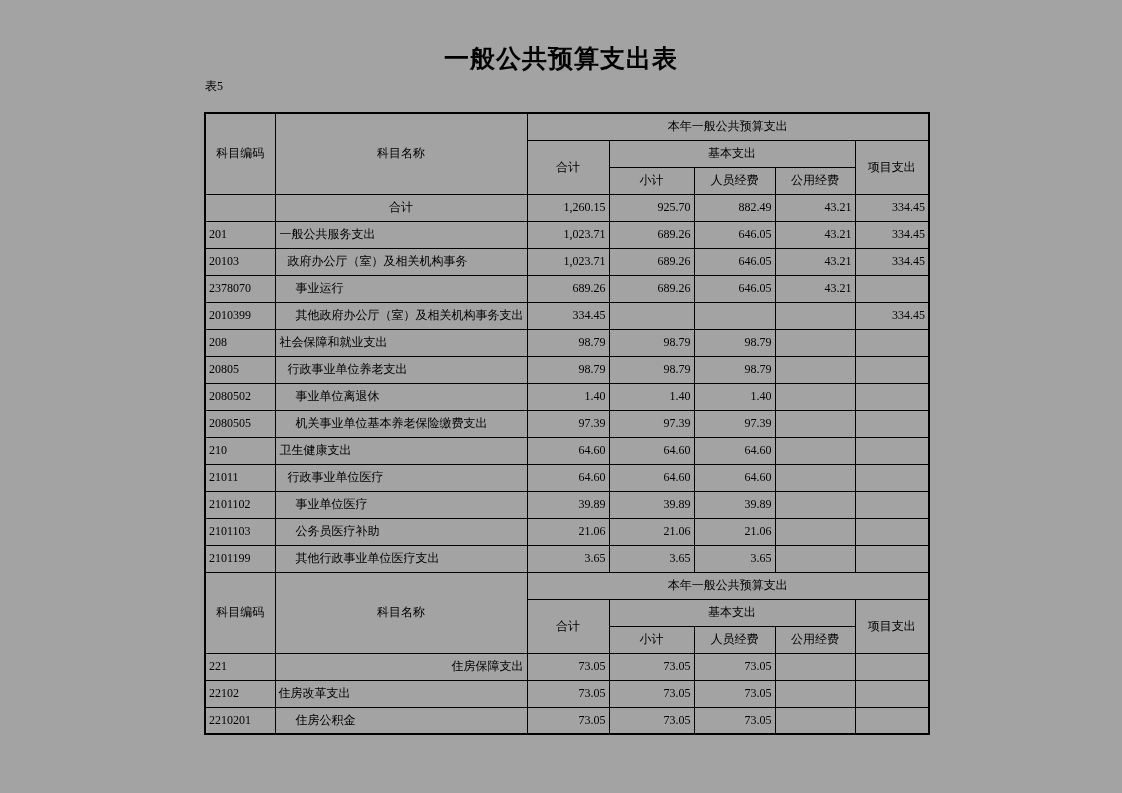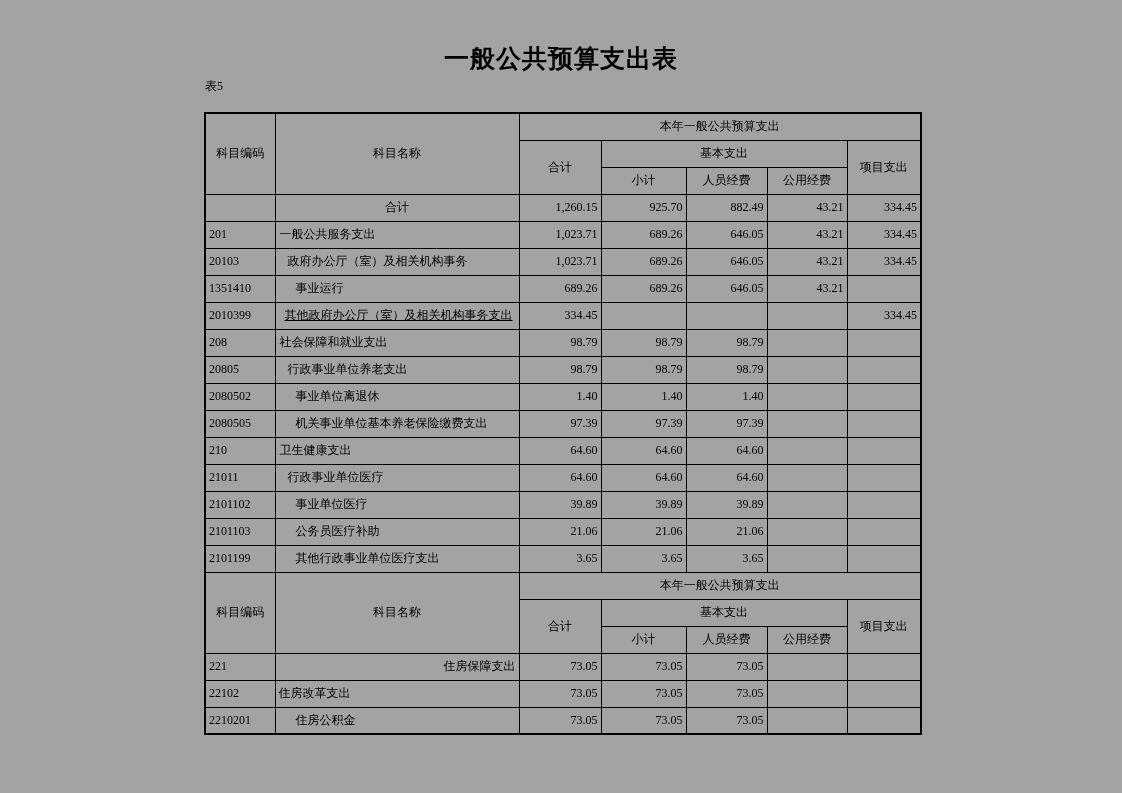--- a/index.html
+++ b/index.html
@@ -124,31 +124,31 @@
         <tr>
           <td class="code">20103</td>
           <td class="name" style="padding-left: 12px;">政府办公厅（室）及相关机构事务</td>
           <td class="num">1,023.71</td>
           <td class="num">689.26</td>
           <td class="num">646.05</td>
           <td class="num">43.21</td>
           <td class="num">334.45</td>
         </tr>
         <tr>
-          <td class="code">1351410</td>
+          <td class="code">2378070</td>
           <td class="name" style="padding-left: 20px;">事业运行</td>
           <td class="num">689.26</td>
           <td class="num">689.26</td>
           <td class="num">646.05</td>
           <td class="num">43.21</td>
           <td class="num"></td>
         </tr>
         <tr>
           <td class="code">2010399</td>
-          <td class="name" style="padding-left: 9px; text-decoration: underline;">其他政府办公厅（室）及相关机构事务支出</td>
+          <td class="name" style="padding-left: 20px;">其他政府办公厅（室）及相关机构事务支出</td>
           <td class="num">334.45</td>
           <td class="num"></td>
           <td class="num"></td>
           <td class="num"></td>
           <td class="num">334.45</td>
         </tr>
         <tr>
           <td class="code">208</td>
           <td class="name" style="padding-left: 4px;">社会保障和就业支出</td>
           <td class="num">98.79</td>

